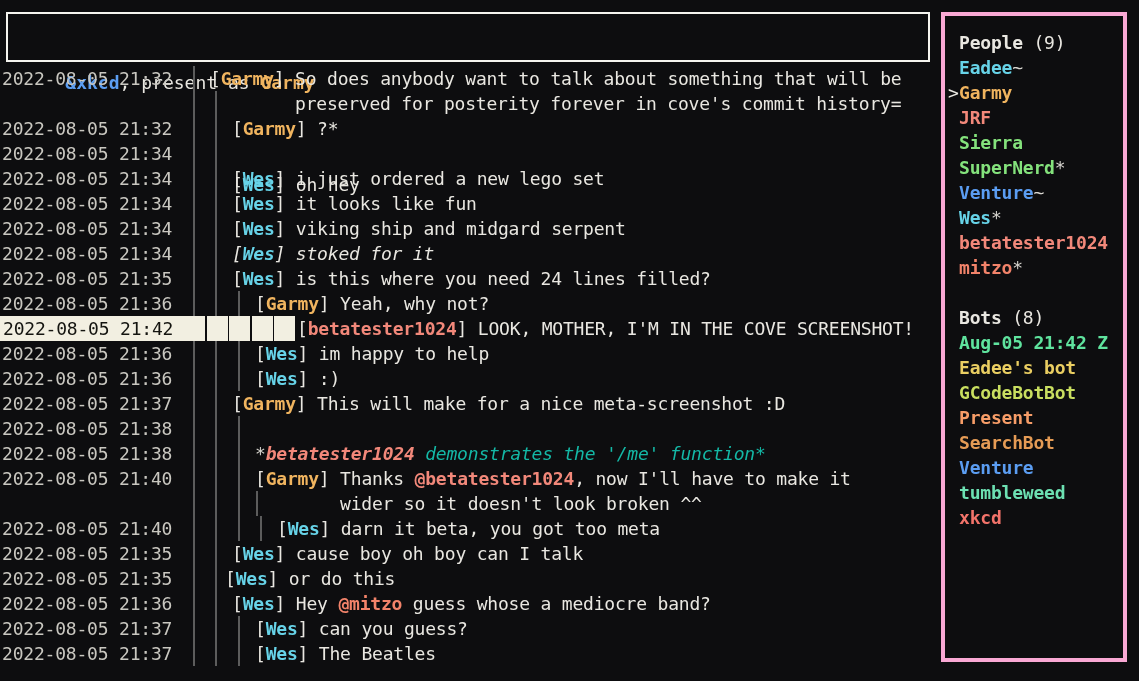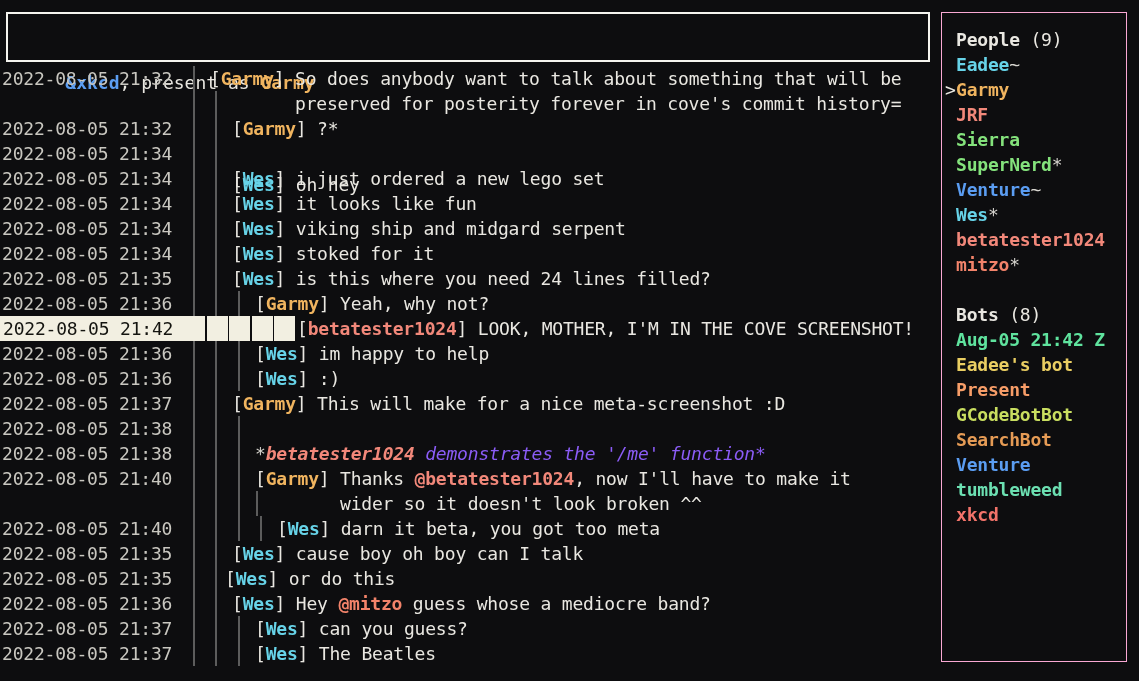--- a/index.html
+++ b/index.html
@@ -6,21 +6,21 @@
   .screen{position:relative;width:1139px;height:681px;overflow:hidden;background:#0d0d0f;
           font-family:"DejaVu Sans Mono",monospace;font-size:18px;color:#e9e7e1;}
   .b{font-weight:bold}
   .it{font-style:italic}
   
   .c-white{color:#e9e7e1}
   .c-garmy{color:#f0b45f}
   .c-wes{color:#67d3e8}
   .c-beta{color:#f2887a}
   .c-mitzo{color:#f2836a}
-  .c-me{color:#8b5cf6}
+  .c-me{color:#14b8a6}
   .c-star{color:#d8d6d0}
   .c-blue{color:#5b9df2}
   .c-green{color:#84e27c}
   .c-gold{color:#eace62}
   .c-lime{color:#c9de60}
   .c-orange{color:#f79d68}
   .c-orange2{color:#e59b55}
   .c-mint{color:#6ce0b2}
   .c-springgreen{color:#5fe39e}
   .c-red{color:#f2736a}
@@ -30,42 +30,42 @@
   .chat-log{position:absolute;left:0;top:66px;width:938px;height:612px;}
   .chat-row{position:relative;height:25px;white-space:pre;}
   .chat-row > span, .chat-row > i{position:absolute;top:0;line-height:25px;}
   .ts{left:2px;color:#c9c7c0;letter-spacing:-0.2px;}
   .hl .ts{left:0;width:182px;background:#f2efe1;color:#141410;padding-left:3px;}
   .bar{width:2px;height:25px;background:#5c5c5c;display:block;}
   .blk{width:21px;height:25px;background:#f2efe1;display:block;}
   .msg{letter-spacing:-0.2px;}
 
   .sidebar{position:absolute;left:941px;top:12px;width:186px;height:650px;
-           border:1px solid #f9a8d4;box-sizing:border-box;padding-top:14px;background:#0d0d0f;}
+           border:4px solid #f9a8d4;box-sizing:border-box;padding-top:14px;background:#0d0d0f;}
   .side-line{height:25px;line-height:25px;padding-left:14px;position:relative;white-space:pre;letter-spacing:-0.2px;}
   .side-line .marker{position:absolute;left:3px;color:#e9e7e1;}
 </style>
 </head>
 <body>
 
 <div class="screen">
 
   <div class="chat-header">
     <span class="c-blue b">&amp;xkcd</span><span class="c-white">, present as </span><span class="c-garmy b">Garmy</span>
   </div>
 
   <div class="chat-log" id="chatlog">
       <div class="chat-row"><span class="ts">2022-08-05 21:32</span><i class="bar" style="left: 193px;"></i><span class="msg" style="left: 210px;"><span class="c-white">[</span><span class="c-garmy b">Garmy</span><span class="c-white">] </span><span class="c-white">So does anybody want to talk about something that will be</span></span></div>
       <div class="chat-row"><i class="bar" style="left: 193px;"></i><i class="bar" style="left: 215px;"></i><span class="msg" style="left: 295px;"><span class="c-white">preserved for posterity forever in cove's commit history=</span></span></div>
       <div class="chat-row"><span class="ts">2022-08-05 21:32</span><i class="bar" style="left: 193px;"></i><i class="bar" style="left: 215px;"></i><span class="msg" style="left: 232px;"><span class="c-white">[</span><span class="c-garmy b">Garmy</span><span class="c-white">] </span><span class="c-white">?*</span></span></div>
       <div class="chat-row"><span class="ts">2022-08-05 21:34</span><i class="bar" style="left: 193px;"></i><i class="bar" style="left: 215px;"></i><span class="msg" style="left: 232px; margin-top: 31px;"><span class="c-white">[</span><span class="c-wes b">Wes</span><span class="c-white">] </span><span class="c-white">oh hey</span></span></div>
       <div class="chat-row"><span class="ts">2022-08-05 21:34</span><i class="bar" style="left: 193px;"></i><i class="bar" style="left: 215px;"></i><span class="msg" style="left: 232px;"><span class="c-white">[</span><span class="c-wes b">Wes</span><span class="c-white">] </span><span class="c-white">i just ordered a new lego set</span></span></div>
       <div class="chat-row"><span class="ts">2022-08-05 21:34</span><i class="bar" style="left: 193px;"></i><i class="bar" style="left: 215px;"></i><span class="msg" style="left: 232px;"><span class="c-white">[</span><span class="c-wes b">Wes</span><span class="c-white">] </span><span class="c-white">it looks like fun</span></span></div>
       <div class="chat-row"><span class="ts">2022-08-05 21:34</span><i class="bar" style="left: 193px;"></i><i class="bar" style="left: 215px;"></i><span class="msg" style="left: 232px;"><span class="c-white">[</span><span class="c-wes b">Wes</span><span class="c-white">] </span><span class="c-white">viking ship and midgard serpent</span></span></div>
-      <div class="chat-row"><span class="ts">2022-08-05 21:34</span><i class="bar" style="left: 193px;"></i><i class="bar" style="left: 215px;"></i><span class="msg" style="left: 232px;"><span class="c-white">[</span><span class="c-wes b">Wes</span><span class="c-white">] </span><span class="c-white">stoked for it</span></span></div>
+      <div class="chat-row"><span class="ts">2022-08-05 21:34</span><i class="bar" style="left: 193px;"></i><i class="bar" style="left: 215px;"></i><span class="msg" style="left: 232px; font-style: italic;"><span class="c-white">[</span><span class="c-wes b">Wes</span><span class="c-white">] </span><span class="c-white">stoked for it</span></span></div>
       <div class="chat-row"><span class="ts">2022-08-05 21:35</span><i class="bar" style="left: 193px;"></i><i class="bar" style="left: 215px;"></i><span class="msg" style="left: 232px;"><span class="c-white">[</span><span class="c-wes b">Wes</span><span class="c-white">] </span><span class="c-white">is this where you need 24 lines filled?</span></span></div>
       <div class="chat-row"><span class="ts">2022-08-05 21:36</span><i class="bar" style="left: 193px;"></i><i class="bar" style="left: 215px;"></i><i class="bar" style="left: 238px;"></i><span class="msg" style="left: 255px;"><span class="c-white">[</span><span class="c-garmy b">Garmy</span><span class="c-white">] </span><span class="c-white">Yeah, why not?</span></span></div>
       <div class="chat-row hl"><span class="ts">2022-08-05 21:42</span><i class="blk" style="left: 184px;"></i><i class="blk" style="left: 207px;"></i><i class="blk" style="left: 229px;"></i><i class="blk" style="left: 252px;"></i><i class="blk" style="left: 274px;"></i><span class="msg" style="left: 297px;"><span class="c-white">[</span><span class="c-beta b">betatester1024</span><span class="c-white">] </span><span class="c-white">LOOK, MOTHER, I'M IN THE COVE SCREENSHOT!</span></span></div>
       <div class="chat-row"><span class="ts">2022-08-05 21:36</span><i class="bar" style="left: 193px;"></i><i class="bar" style="left: 215px;"></i><i class="bar" style="left: 238px;"></i><span class="msg" style="left: 255px;"><span class="c-white">[</span><span class="c-wes b">Wes</span><span class="c-white">] </span><span class="c-white">im happy to help</span></span></div>
       <div class="chat-row"><span class="ts">2022-08-05 21:36</span><i class="bar" style="left: 193px;"></i><i class="bar" style="left: 215px;"></i><i class="bar" style="left: 238px;"></i><span class="msg" style="left: 255px;"><span class="c-white">[</span><span class="c-wes b">Wes</span><span class="c-white">] </span><span class="c-white">:)</span></span></div>
       <div class="chat-row"><span class="ts">2022-08-05 21:37</span><i class="bar" style="left: 193px;"></i><i class="bar" style="left: 215px;"></i><span class="msg" style="left: 232px;"><span class="c-white">[</span><span class="c-garmy b">Garmy</span><span class="c-white">] </span><span class="c-white">This will make for a nice meta-screenshot :D</span></span></div>
       <div class="chat-row"><span class="ts">2022-08-05 21:38</span><i class="bar" style="left: 193px;"></i><i class="bar" style="left: 215px;"></i><i class="bar" style="left: 238px;"></i></div>
       <div class="chat-row"><span class="ts">2022-08-05 21:38</span><i class="bar" style="left: 193px;"></i><i class="bar" style="left: 215px;"></i><i class="bar" style="left: 238px;"></i><span class="msg" style="left: 255px;"><span class="c-star it">*</span><span class="c-beta b it">betatester1024</span><span class="c-me it"> demonstrates the '/me' function*</span></span></div>
       <div class="chat-row"><span class="ts">2022-08-05 21:40</span><i class="bar" style="left: 193px;"></i><i class="bar" style="left: 215px;"></i><i class="bar" style="left: 238px;"></i><span class="msg" style="left: 255px;"><span class="c-white">[</span><span class="c-garmy b">Garmy</span><span class="c-white">] </span><span class="c-white">Thanks </span><span class="c-beta b">@betatester1024</span><span class="c-white">, now I'll have to make it</span></span></div>
       <div class="chat-row"><i class="bar" style="left: 193px;"></i><i class="bar" style="left: 215px;"></i><i class="bar" style="left: 238px;"></i><i class="bar" style="left: 256px;"></i><span class="msg" style="left: 340px;"><span class="c-white">wider so it doesn't look broken ^^</span></span></div>
@@ -85,21 +85,21 @@
       <div class="side-line"><span class="c-green b">Sierra</span></div>
       <div class="side-line"><span class="c-green b">SuperNerd</span><span class="c-star">*</span></div>
       <div class="side-line"><span class="c-blue b">Venture</span><span class="c-star">~</span></div>
       <div class="side-line"><span class="c-wes b">Wes</span><span class="c-star">*</span></div>
       <div class="side-line"><span class="c-beta b">betatester1024</span></div>
       <div class="side-line"><span class="c-mitzo b">mitzo</span><span class="c-star">*</span></div>
       <div class="side-line"></div>
       <div class="side-line"><span class="c-white b">Bots</span><span class="c-white"> (8)</span></div>
       <div class="side-line"><span class="c-springgreen b">Aug-05 21:42 Z</span></div>
       <div class="side-line"><span class="c-gold b">Eadee's bot</span></div>
+      <div class="side-line"><span class="c-lime b">GCodeBotBot</span></div>
       <div class="side-line"><span class="c-orange b">Present</span></div>
-      <div class="side-line"><span class="c-lime b">GCodeBotBot</span></div>
       <div class="side-line"><span class="c-orange2 b">SearchBot</span></div>
       <div class="side-line"><span class="c-blue b">Venture</span></div>
       <div class="side-line"><span class="c-mint b">tumbleweed</span></div>
       <div class="side-line"><span class="c-red b">xkcd</span></div>
     </div>
 
 </div>
 
 </body></html>

